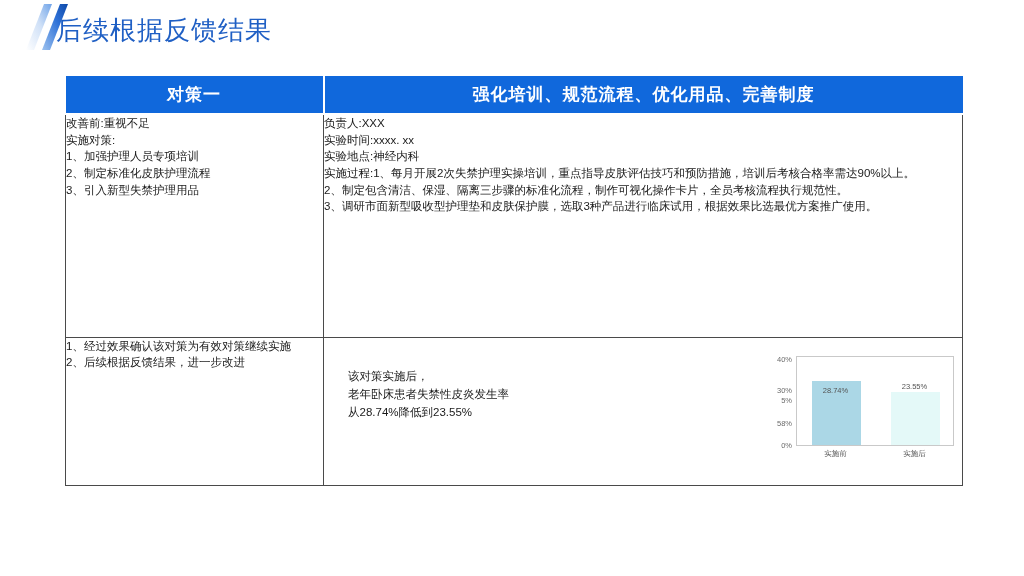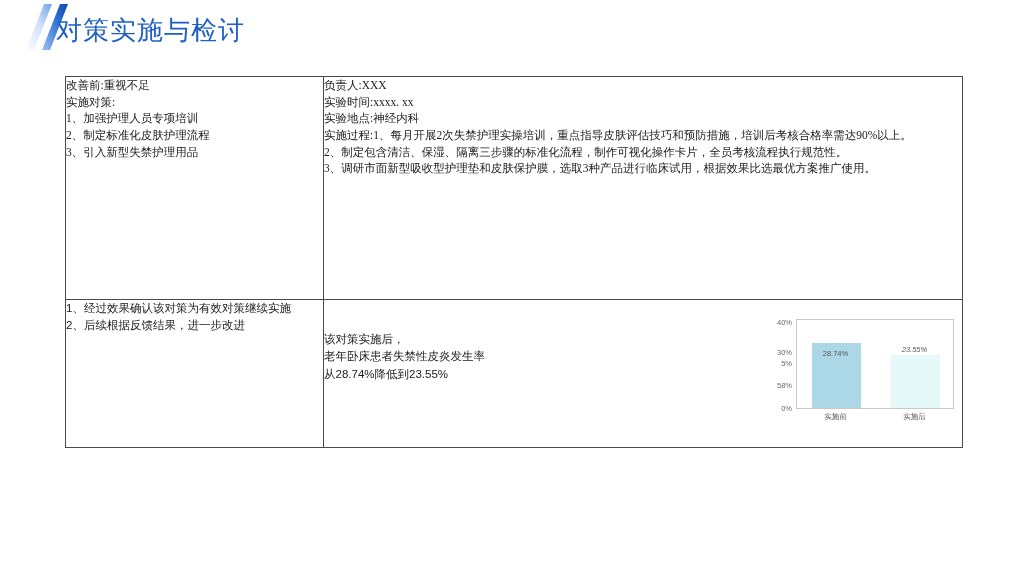--- a/index.html
+++ b/index.html
@@ -70,36 +70,37 @@
 
   .body-cell {
     border: 1px solid #4a4a4a;
     font-size: 11.5px;
     line-height: 1.45;
     color: #1a1a1a;
     padding: 6px 8px 6px 7px;
     box-sizing: border-box;
     white-space: pre-line;
   }
-  .row-upper .body-cell { height: 223px; font-family: Liberation Serif, serif; }
+  .row-upper .body-cell { height: 223px; }
   .row-lower .body-cell { height: 121px; }
 
   
   .lower-right-inner {
     display: flex;
     flex-direction: row;
     align-items: flex-start;
     justify-content: space-between;
     height: 100%;
   }
   .lower-right-text {
     font-size: 11.5px;
     line-height: 1.55;
     white-space: pre-line;
     padding-top: 14px;
+    margin-left: 24px;
   }
 
   
   #chart {
     position: relative;
     width: 196px;
     height: 112px;
     flex: 0 0 auto;
     margin-top: 2px;
     margin-right: 2px;
@@ -162,29 +163,33 @@
       </linearGradient>
       <linearGradient id="gradB" x1="0" y1="1" x2="1" y2="0">
         <stop offset="0%" stop-color="#9dc2ef"></stop>
         <stop offset="60%" stop-color="#2f72d8"></stop>
         <stop offset="100%" stop-color="#0d49a8"></stop>
       </linearGradient>
     </defs>
     <polygon points="8,48 26,2 34,2 16,48" fill="url(#gradA)"></polygon>
     <polygon points="24,48 42,2 50,2 32,48" fill="url(#gradB)"></polygon>
   </svg>
-  <div id="page-title">对策实施与检讨</div>
+  <div id="page-title">后续根据反馈结果</div>
 </div>
 
 <table id="main-table">
   <colgroup>
     <col style="width:258px">
     <col style="width:639px">
   </colgroup>
   <tbody>
+    <tr>
+      <td class="hdr-cell hdr-left hdr-row1">对策一</td>
+      <td class="hdr-cell hdr-row1">强化培训、规范流程、优化用品、完善制度</td>
+    </tr>
 
     <tr class="row-upper">
       <td class="body-cell">改善前:重视不足
 实施对策:
 1、加强护理人员专项培训
 2、制定标准化皮肤护理流程
 3、引入新型失禁护理用品</td>
       <td class="body-cell">负责人:XXX
 实验时间:xxxx. xx
 实验地点:神经内科
@@ -199,18 +204,18 @@
       <td class="body-cell">
         <div class="lower-right-inner">
           <div class="lower-right-text">该对策实施后，
 老年卧床患者失禁性皮炎发生率
 从28.74%降低到23.55%</div>
 
           
           <div id="chart">
             <div id="chart-yaxis"><div class="ytick" style="top: 90px;">0%</div><div class="ytick" style="top: 67.5px;">58%</div><div class="ytick" style="top: 45px;">5%</div><div class="ytick" style="top: 22.5px; margin-top: 12px;">30%</div><div class="ytick" style="top: 4px;">40%</div></div>
             <div id="plot-area"><div class="bar" style="left: 15.01px; width: 48.98px; height: 64.665px; background: rgb(171, 215, 230);"></div><div class="bar" style="left: 94.01px; width: 48.98px; height: 52.9875px; background: rgb(228, 249, 248);"></div></div>
-          <div class="bar-label" style="left: 39.01px; width: 64.98px; top: 30px;">28.74%</div><div class="xlabel" style="left: 37.01px; width: 68.98px;">实施前</div><div class="bar-label" style="left: 118.01px; width: 64.98px; top: 26.0125px; font-style: italic;">23.55%</div><div class="xlabel" style="left: 116.01px; width: 68.98px;">实施后</div></div>
+          <div class="bar-label" style="left: 39.01px; width: 64.98px; top: 30px;">28.74%</div><div class="xlabel" style="left: 37.01px; width: 68.98px;">实施前</div><div class="bar-label" style="left: 118.01px; width: 64.98px; top: 26.0125px;">23.55%</div><div class="xlabel" style="left: 116.01px; width: 68.98px;">实施后</div></div>
         </div>
       </td>
     </tr>
   </tbody>
 </table>
 
 </body></html>

